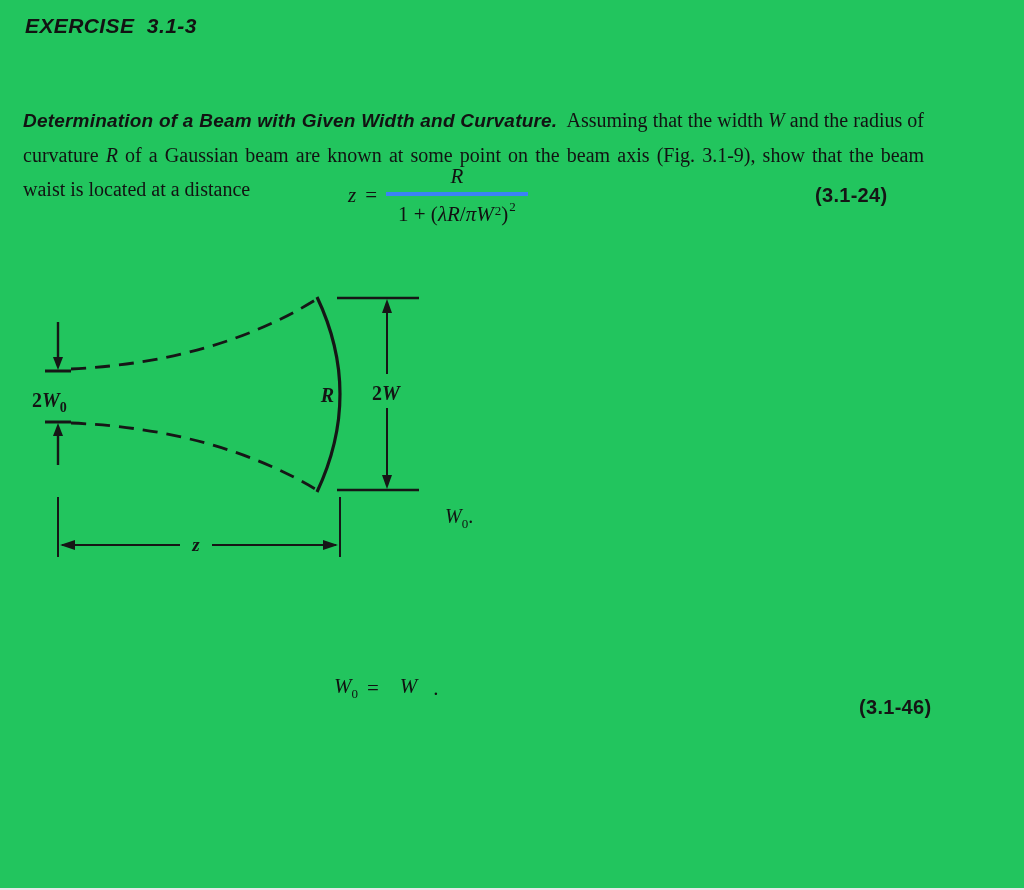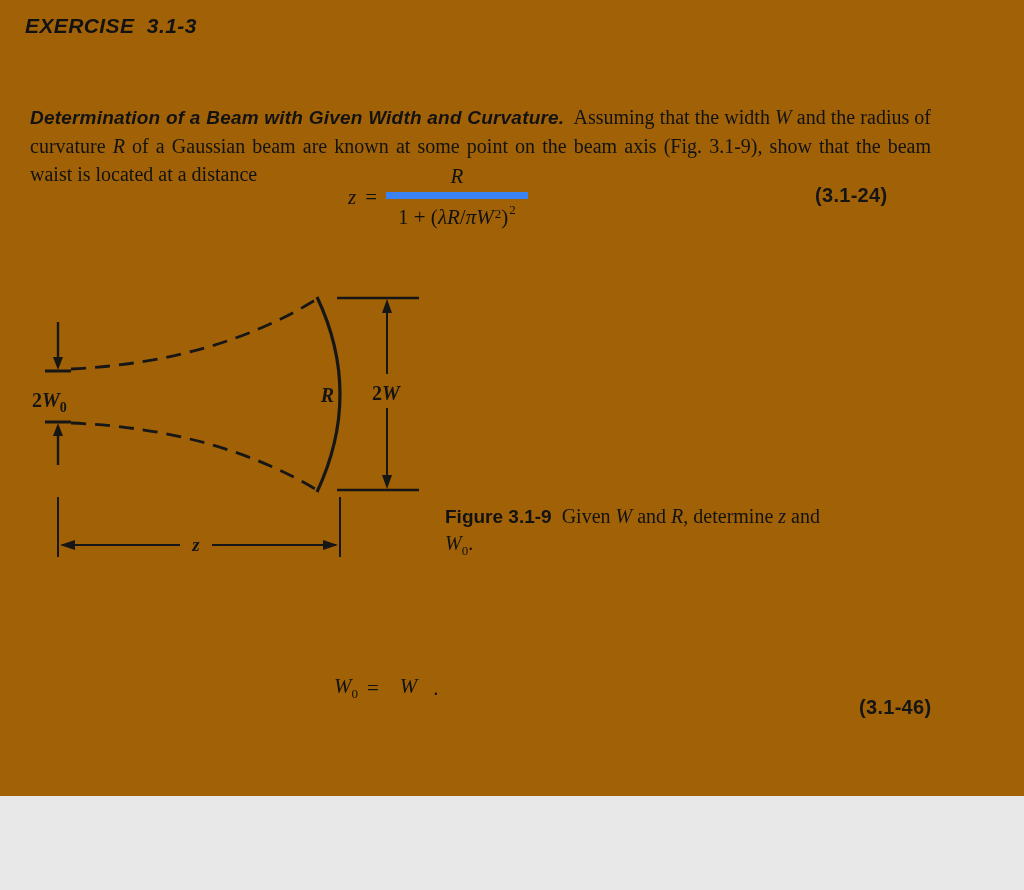--- a/index.html
+++ b/index.html
@@ -1,47 +1,47 @@
 <!DOCTYPE html>
 <html><head>
 <meta charset="utf-8">
 <style>
   html,body{margin:0;padding:0;background:#e8e8e8;}
   .page{
-    position:relative;width:1024px;height:796px;background:#a16207;
+    position:relative;width:1024px;height:888px;background:#22c55e;
     color:#121212;overflow:hidden;
     font-family:"Liberation Serif",serif;
   }
   .abs{position:absolute;}
   
   .heading{
     left:25px;top:14px;
     font-family:"Liberation Sans",sans-serif;
     font-style:italic;font-weight:700;font-size:21px;letter-spacing:.4px;
     white-space:pre;
   }
   
   .intro{
-    left:30px;top:62px;width:901px;
-    font-size:20px;line-height:28px;text-align:justify;margin-top:41px;
+    left:23px;top:62px;width:901px;
+    font-size:20px;line-height:34px;text-align:justify;margin-top:41px;
   }
   .lead{
     font-family:"Liberation Sans",sans-serif;
     font-style:italic;font-weight:700;font-size:19px;letter-spacing:.2px;
   }
   .mi{font-style:italic;}
   
   .eq{
     display:flex;align-items:center;
     font-size:21px;color:#111;
   }
   .eq .rel{padding:0 9px;}
   .frac{display:inline-flex;flex-direction:column;align-items:center;}
   .frac .num{padding:0 12px 3px;}
-  .frac .den{border-top:7px solid #3b82f6;padding:3px 12px 0;white-space:nowrap;}
+  .frac .den{border-top:4px solid #3b82f6;padding:3px 12px 0;white-space:nowrap;}
   sup.s{font-size:13px;vertical-align:6px;margin-left:1px;}
   sup.s2{font-size:13px;vertical-align:10px;margin-left:1px;}
   sub.sb{font-size:13px;vertical-align:-5px;}
   .eq-period{margin-left:4px;}
   .eq-label{
     font-family:Liberation Sans, sans-serif;font-weight:700;font-size:20px;
     letter-spacing:.3px;color:#151515;
   }
   .eq1{left:348px;top:164px;}
   .lab1{left:815px;top:184px;}
@@ -109,21 +109,20 @@
       <polygon points="318,265 303,260 303,270" fill="#161616" stroke="none"></polygon>
     </g>
 
     <text class="fig-label" x="12" y="127" font-size="20"><tspan>2</tspan><tspan font-style="italic">W</tspan><tspan dy="5" font-size="14">0</tspan></text>
     <text class="fig-label" x="314" y="122" font-size="20" text-anchor="end" font-style="italic">R</text>
     <text class="fig-label" x="352" y="120" font-size="20"><tspan>2</tspan><tspan font-style="italic">W</tspan></text>
     <text class="fig-label" x="176" y="271" font-size="19" text-anchor="middle" font-style="italic">z</text>
   </svg>
 
   <div class="abs caption">
-    <span class="cap-line"><span class="cap-tag">Figure 3.1-9</span><span>&nbsp; Given </span><span class="mi">W</span><span> and </span><span class="mi">R</span><span>, determine </span><span class="mi">z</span><span> and</span></span>
     <span class="cap-line"><span class="mi">W</span><sub class="sb">0</sub><span>.</span></span>
   </div>
 
 
   <div class="abs eq eq2">
     <span><span class="mi">W</span><sub class="sb">0</sub></span>
     <span class="rel">=</span>
     <span class="frac">
       <span class="num mi">W</span>
     </span>

